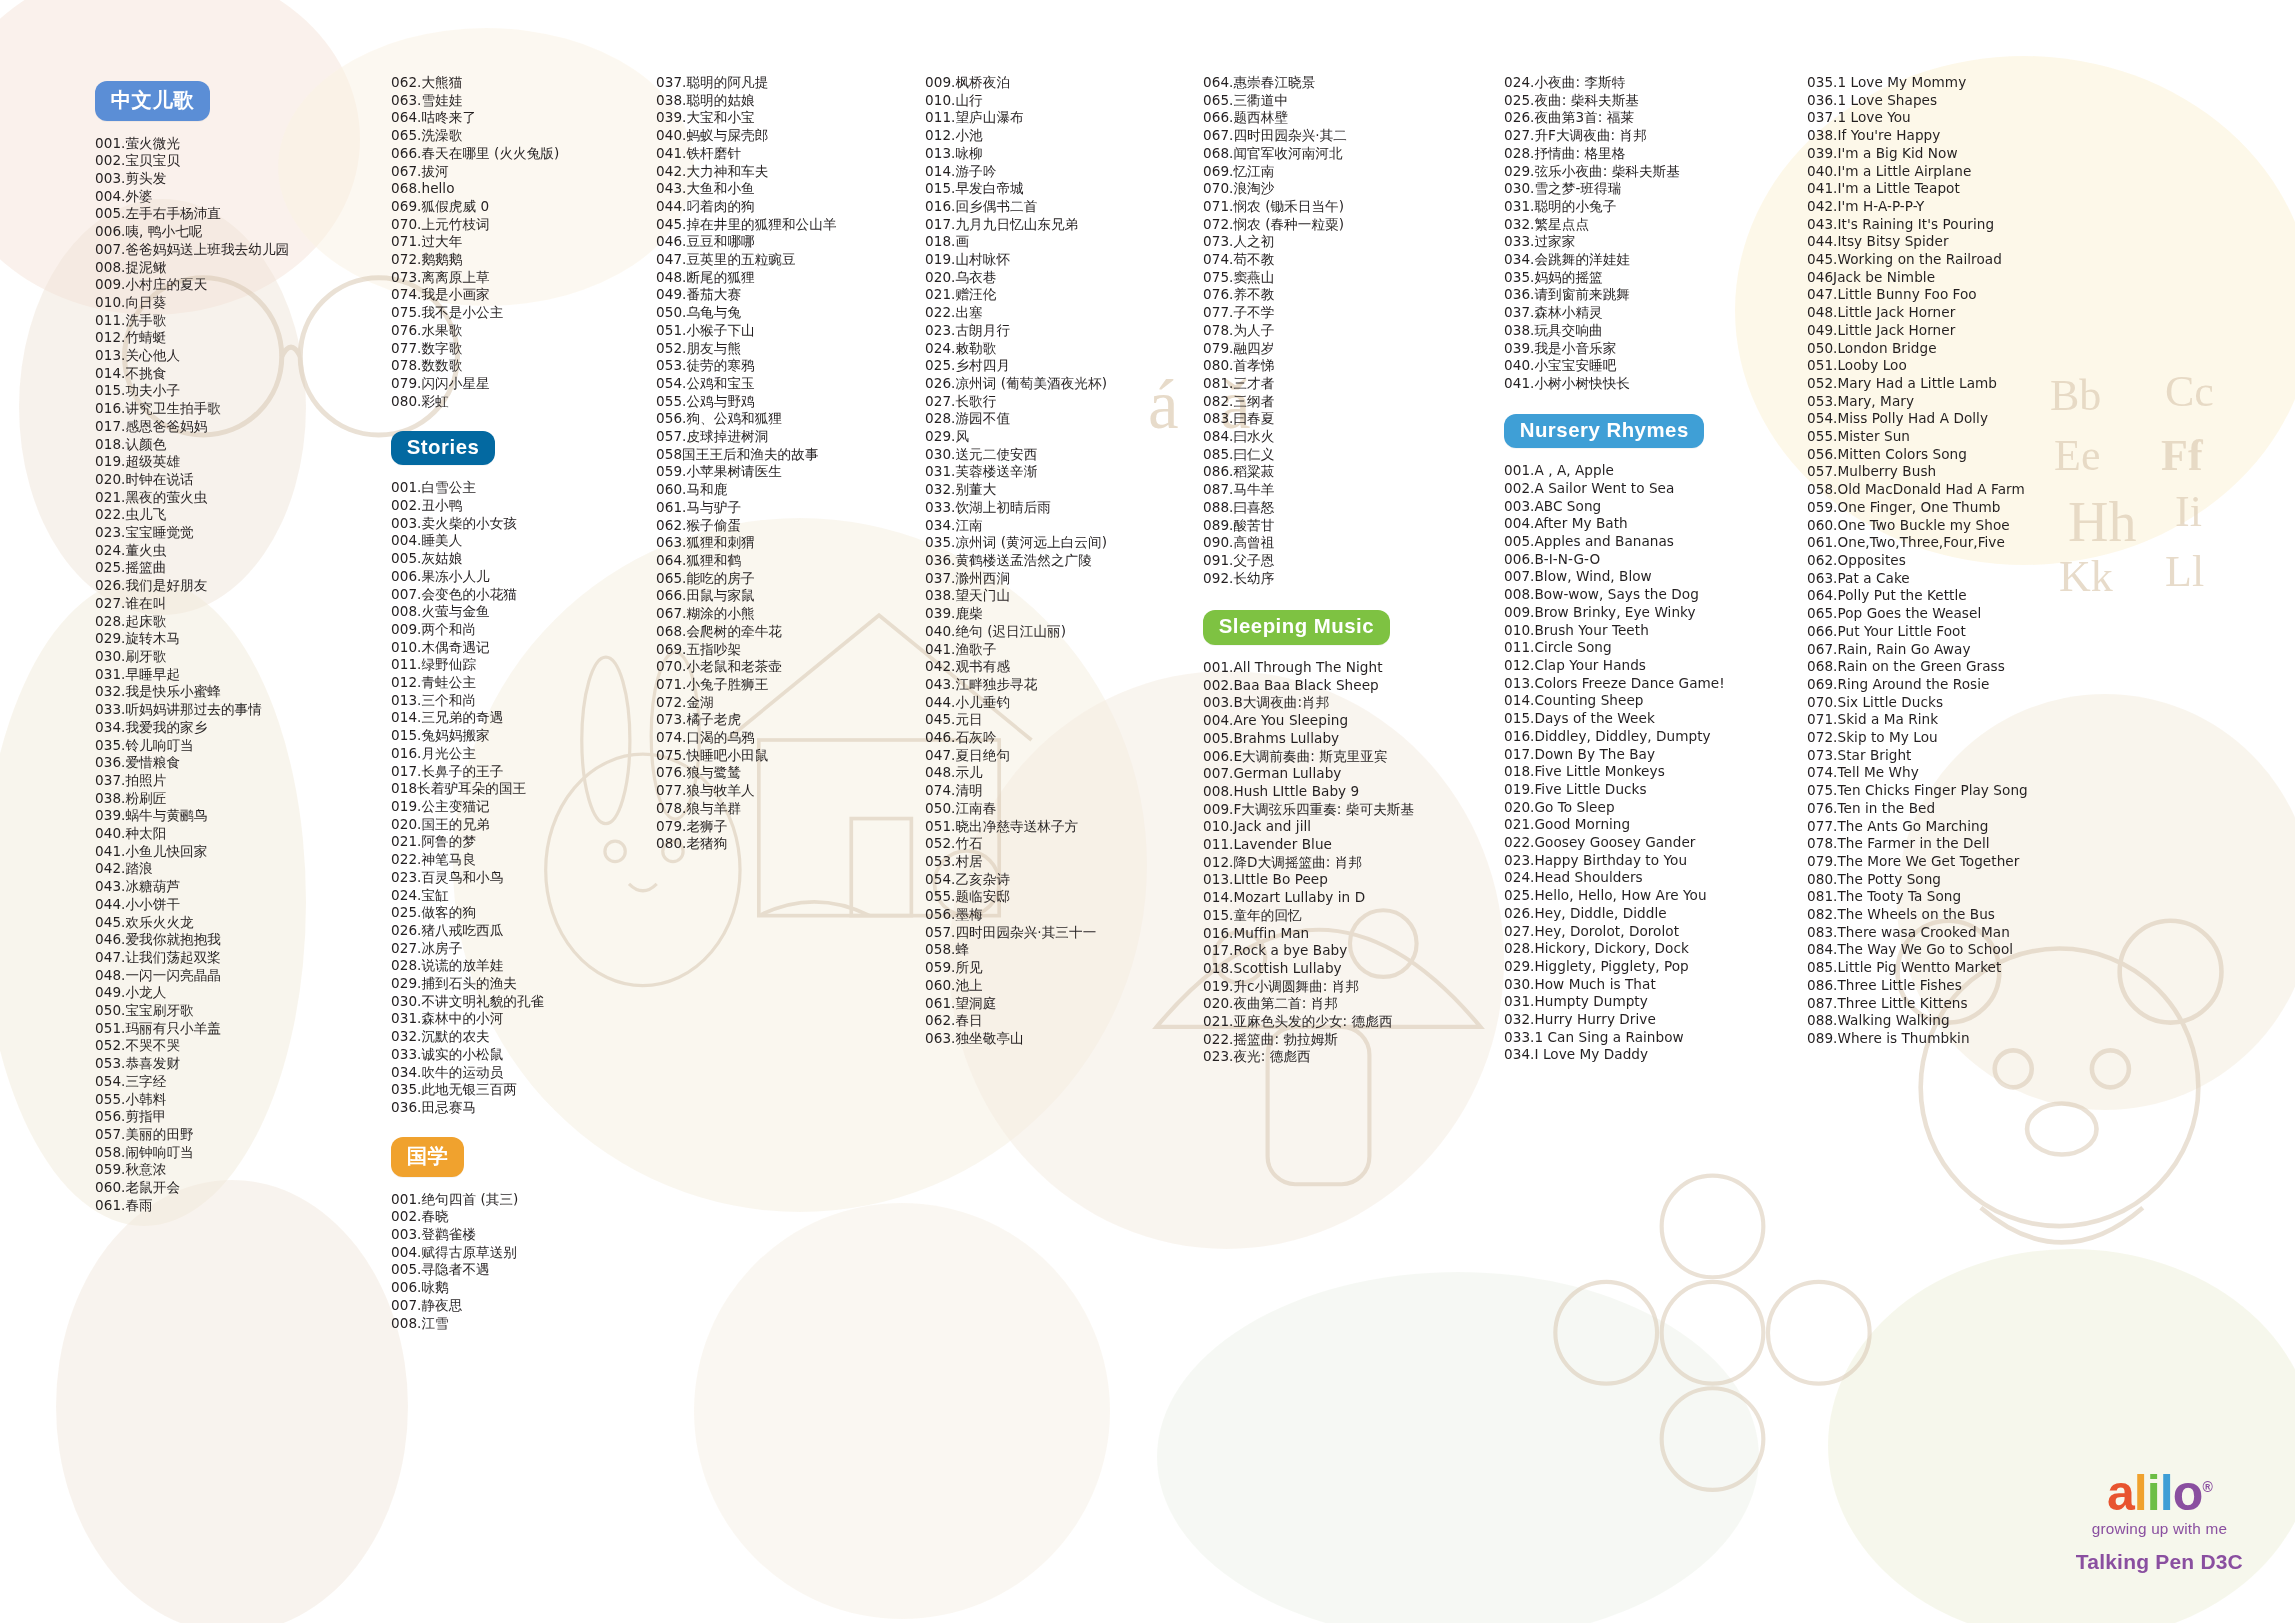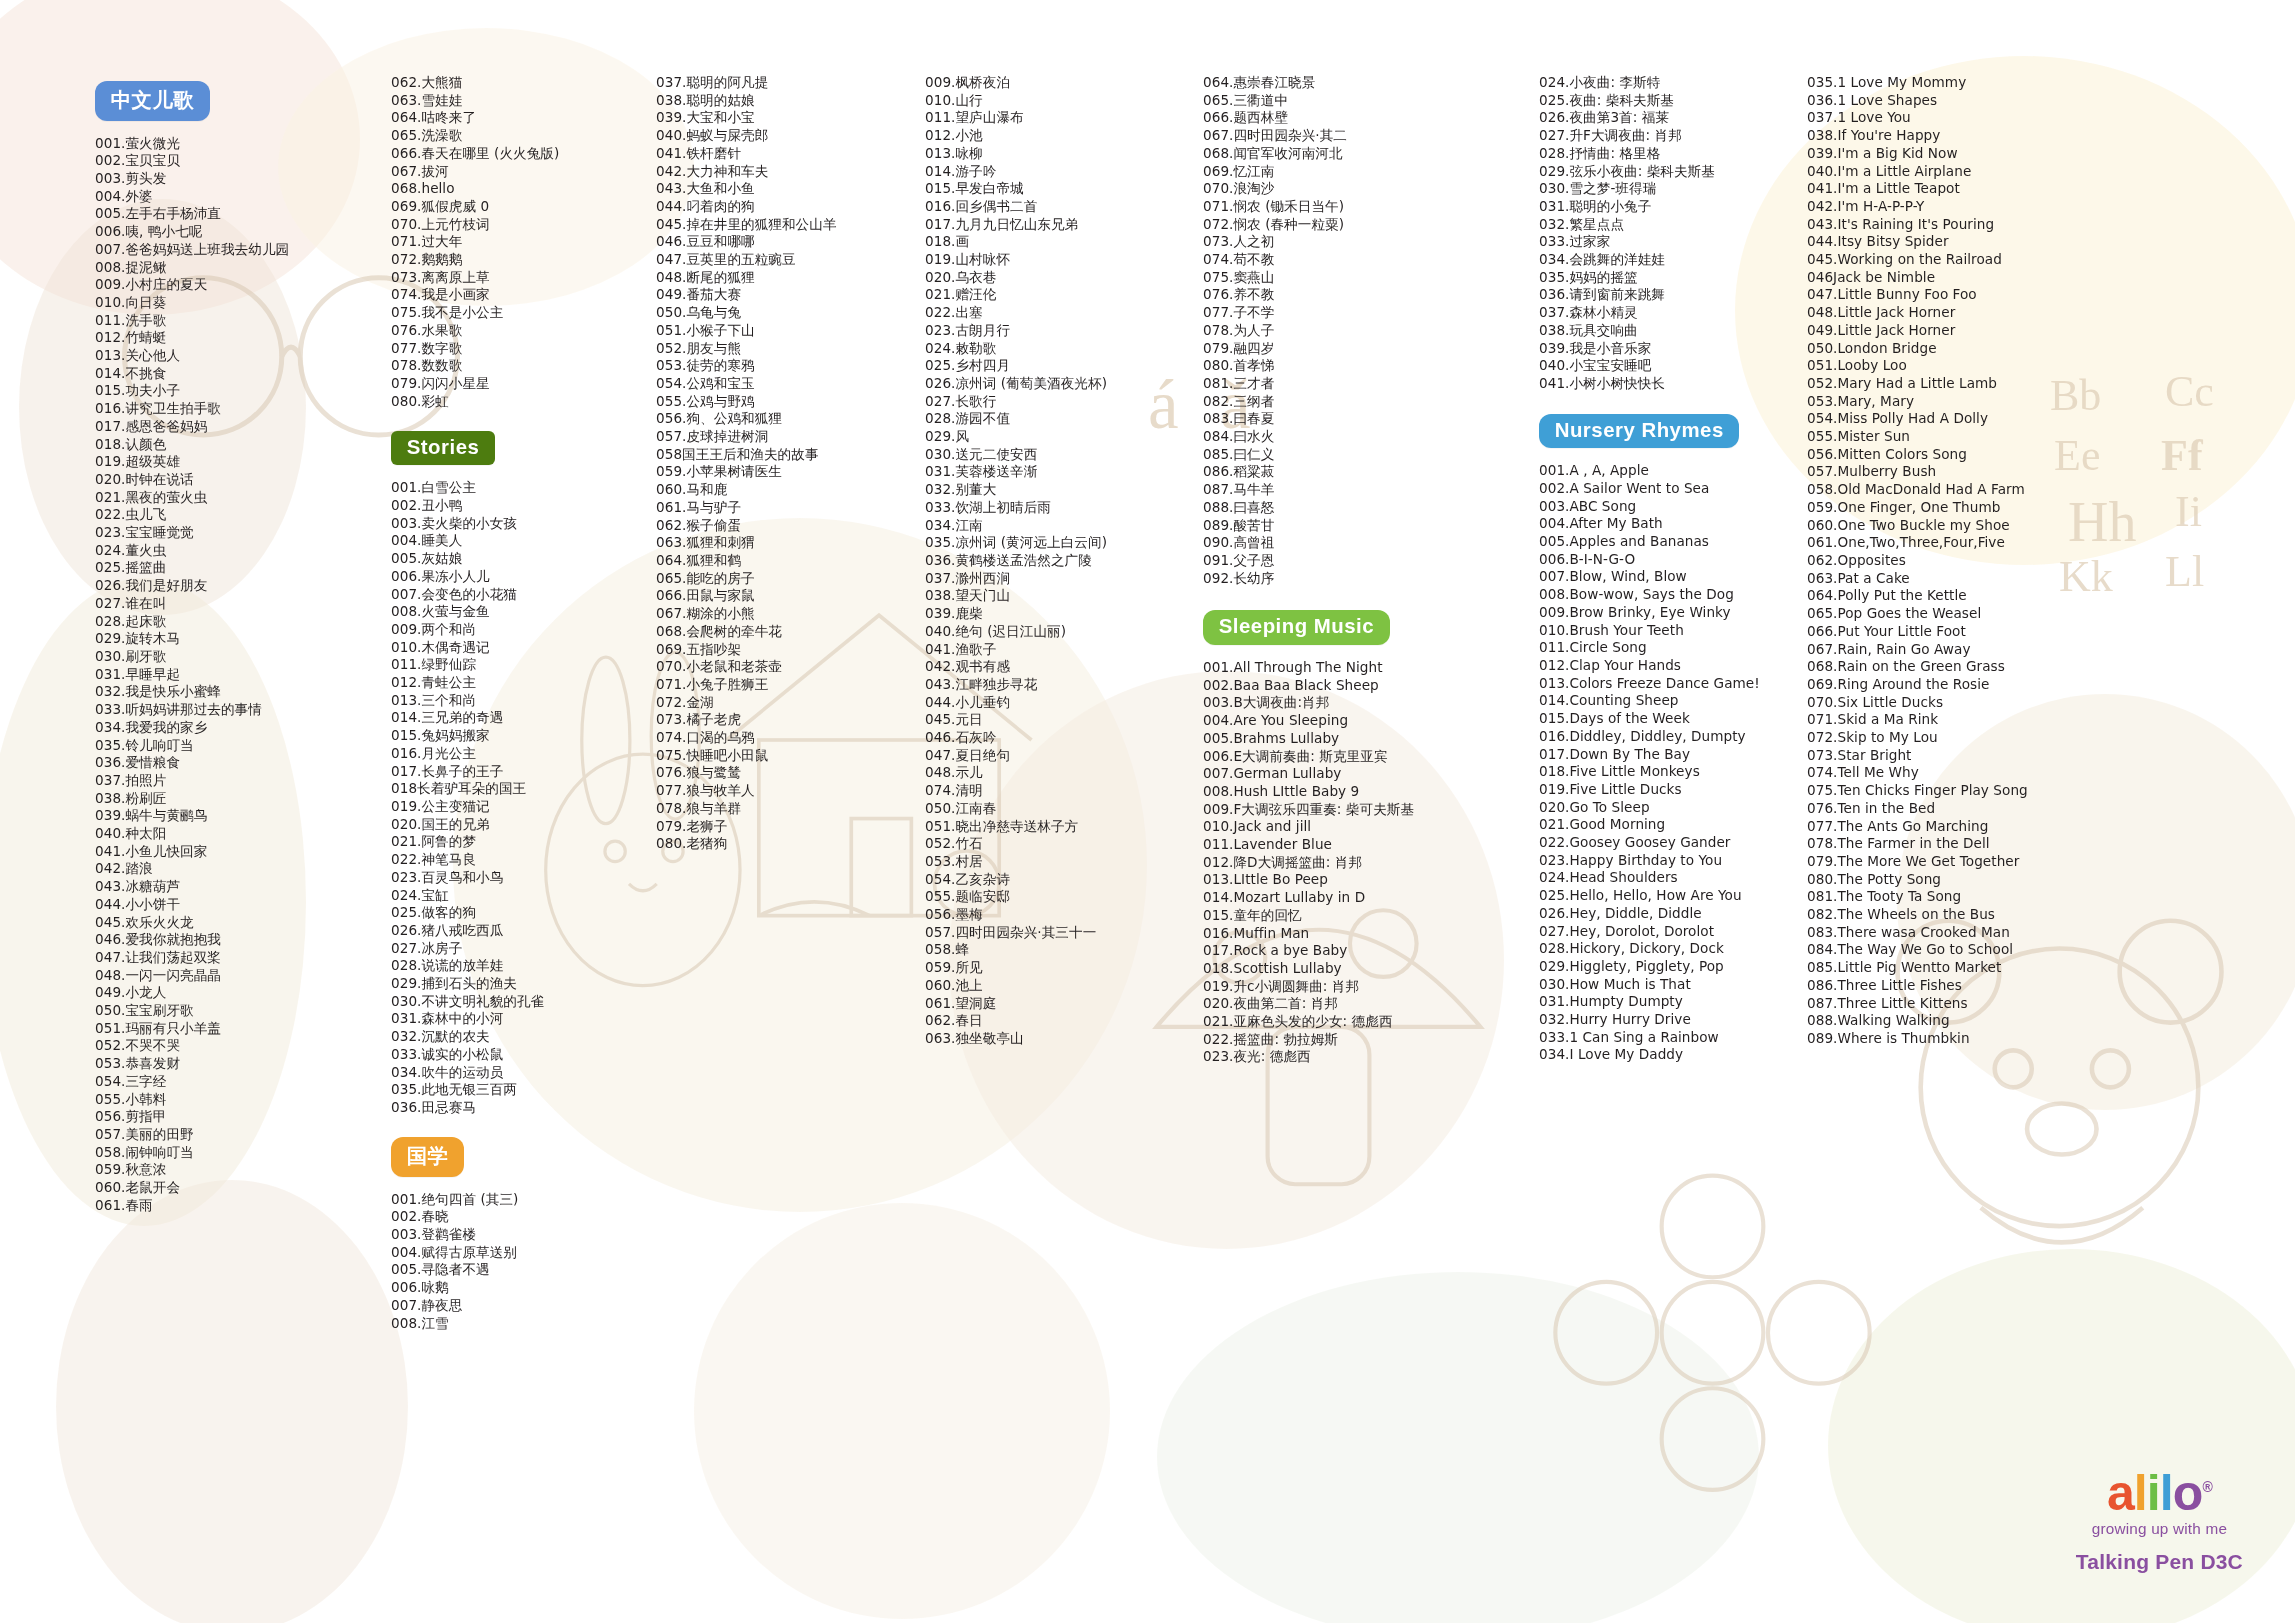--- a/index.html
+++ b/index.html
@@ -37,21 +37,21 @@
     display:inline-block;
     color:#fff;font-weight:bold;
     border-radius:12px;
     padding:5.1px 15.7px 6.5px 15.7px;
     font-size:20.4px;
     letter-spacing:0.5px;
     white-space:nowrap;
     box-shadow:0 0.9px 0 rgba(0,0,0,.04);
   }
   .hdr.cn{background:#5b8ed6;}
-  .hdr.stories{background:#4d7c0f;border-radius:6px;}
+  .hdr.stories{background:#0369a1;}
   .hdr.guoxue{background:#f0a22e;}
   .hdr.sleep{background:#7ec242;}
   .hdr.nursery{background:#3f9fd6;}
   ul.list{list-style:none;margin:0;padding:0;}
   ul.list li{
     font-size:14px;
     line-height:17.7px;
     color:#231f20;
     white-space:nowrap;
     letter-spacing:0.05px;
@@ -449,21 +449,21 @@
         <li class="cjk">017.Rock a bye Baby</li>
         <li class="cjk">018.Scottish Lullaby</li>
         <li class="cjk">019.升c小调圆舞曲: 肖邦</li>
         <li class="cjk">020.夜曲第二首: 肖邦</li>
         <li class="cjk">021.亚麻色头发的少女: 德彪西</li>
         <li class="cjk">022.摇篮曲: 勃拉姆斯</li>
         <li class="cjk">023.夜光: 德彪西</li>
       </ul>
   </div>
 
-  <div class="col" style="left:1504px;top:74px;width:296px;margin-left:35px;">
+  <div class="col" style="left:1504px;top:74px;width:296px;">
     <ul class="list" id="list-sleep2">
         <li class="cjk">024.小夜曲: 李斯特</li>
         <li class="cjk">025.夜曲: 柴科夫斯基</li>
         <li class="cjk">026.夜曲第3首: 福莱</li>
         <li class="cjk">027.升F大调夜曲: 肖邦</li>
         <li class="cjk">028.抒情曲: 格里格</li>
         <li class="cjk">029.弦乐小夜曲: 柴科夫斯基</li>
         <li class="cjk">030.雪之梦-班得瑞</li>
         <li class="cjk">031.聪明的小兔子</li>
         <li class="cjk">032.繁星点点</li>

